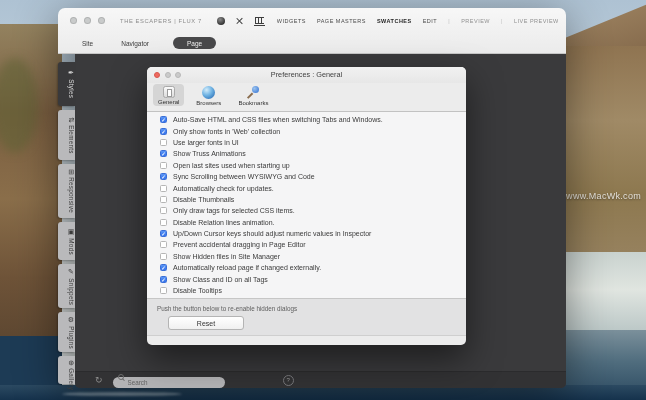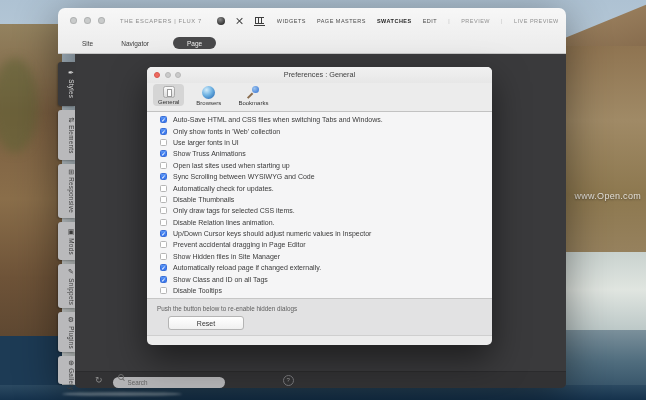--- a/index.html
+++ b/index.html
@@ -82,21 +82,21 @@
   .searchwrap{position:relative;margin-left:10px}
   .search{width:112px;height:11px;background:#b4b4b6;border:none;border-radius:6px;
           font-size:6.3px;color:#444;padding:0 4px 0 15px;box-sizing:border-box;font-family:inherit;outline:none}
   .search::placeholder{color:#636363}
   .mag{position:absolute;left:5px;top:3px;width:4px;height:4px;border:1px solid #6d6d6d;border-radius:50%}
   .mag::after{content:'';position:absolute;width:2.5px;height:1px;background:#6d6d6d;transform:rotate(45deg);left:3.2px;top:3.8px}
   .help{width:9px;height:9px;border-radius:50%;border:1px solid #77777a;color:#9a9a9a;font-size:6px;
           display:flex;align-items:center;justify-content:center;margin-left:58px;cursor:default}
 
   
-  .dialog{position:absolute;left:147px;top:67px;width:345px;height:278px;z-index:3;
+  .dialog{position:absolute;left:147px;top:67px;width:319px;height:278px;z-index:3;
           background:#ececec;border-radius:5px;box-shadow:0 14px 34px rgba(0,0,0,.5)}
   .dlg-titlebar{height:16px;position:relative;background:linear-gradient(#f1f1f1,#e7e7e7);border-radius:5px 5px 0 0}
   .dlg-lights{position:absolute;left:7px;top:5px;display:flex;gap:4.5px}
   .dlg-light{width:6px;height:6px;border-radius:50%;box-sizing:border-box}
   .dlg-light.red{background:#ee6a5f;border:1px solid #d9574d}
   .dlg-light.gray{background:#cacaca;border:1px solid #b8b8b8}
   .dlg-title{text-align:center;font-size:7.3px;color:#3f3f3f;line-height:16px}
   .dlg-toolbar{height:29px;display:flex;align-items:flex-start;padding:1px 0 0 6px;gap:7px;
           border-bottom:1px solid #c2c2c2;box-sizing:border-box}
   .dlg-tool{display:flex;flex-direction:column;align-items:center;gap:1px;padding:2px 5px 1px;border-radius:4px;cursor:default}
@@ -134,21 +134,21 @@
   <div class="ridge-tr"></div>
   <div class="cliff-right"></div>
   <div class="surf-right"></div>
   <div class="water-right"></div>
   <div class="cliff-left"></div>
   <div class="green-left"></div>
   <div class="ocean-left"></div>
   <div class="ocean-bottom"></div>
   <div class="foam"></div>
 </div>
-<div class="watermark">www.Open.com</div>
+<div class="watermark">www.MacWk.com</div>
 
 <div class="window">
 
   <div class="titlebar">
     <div class="tb-row1">
       <div class="lights">
         <span class="light"></span>
         <span class="light"></span>
         <span class="light"></span>
       </div>

